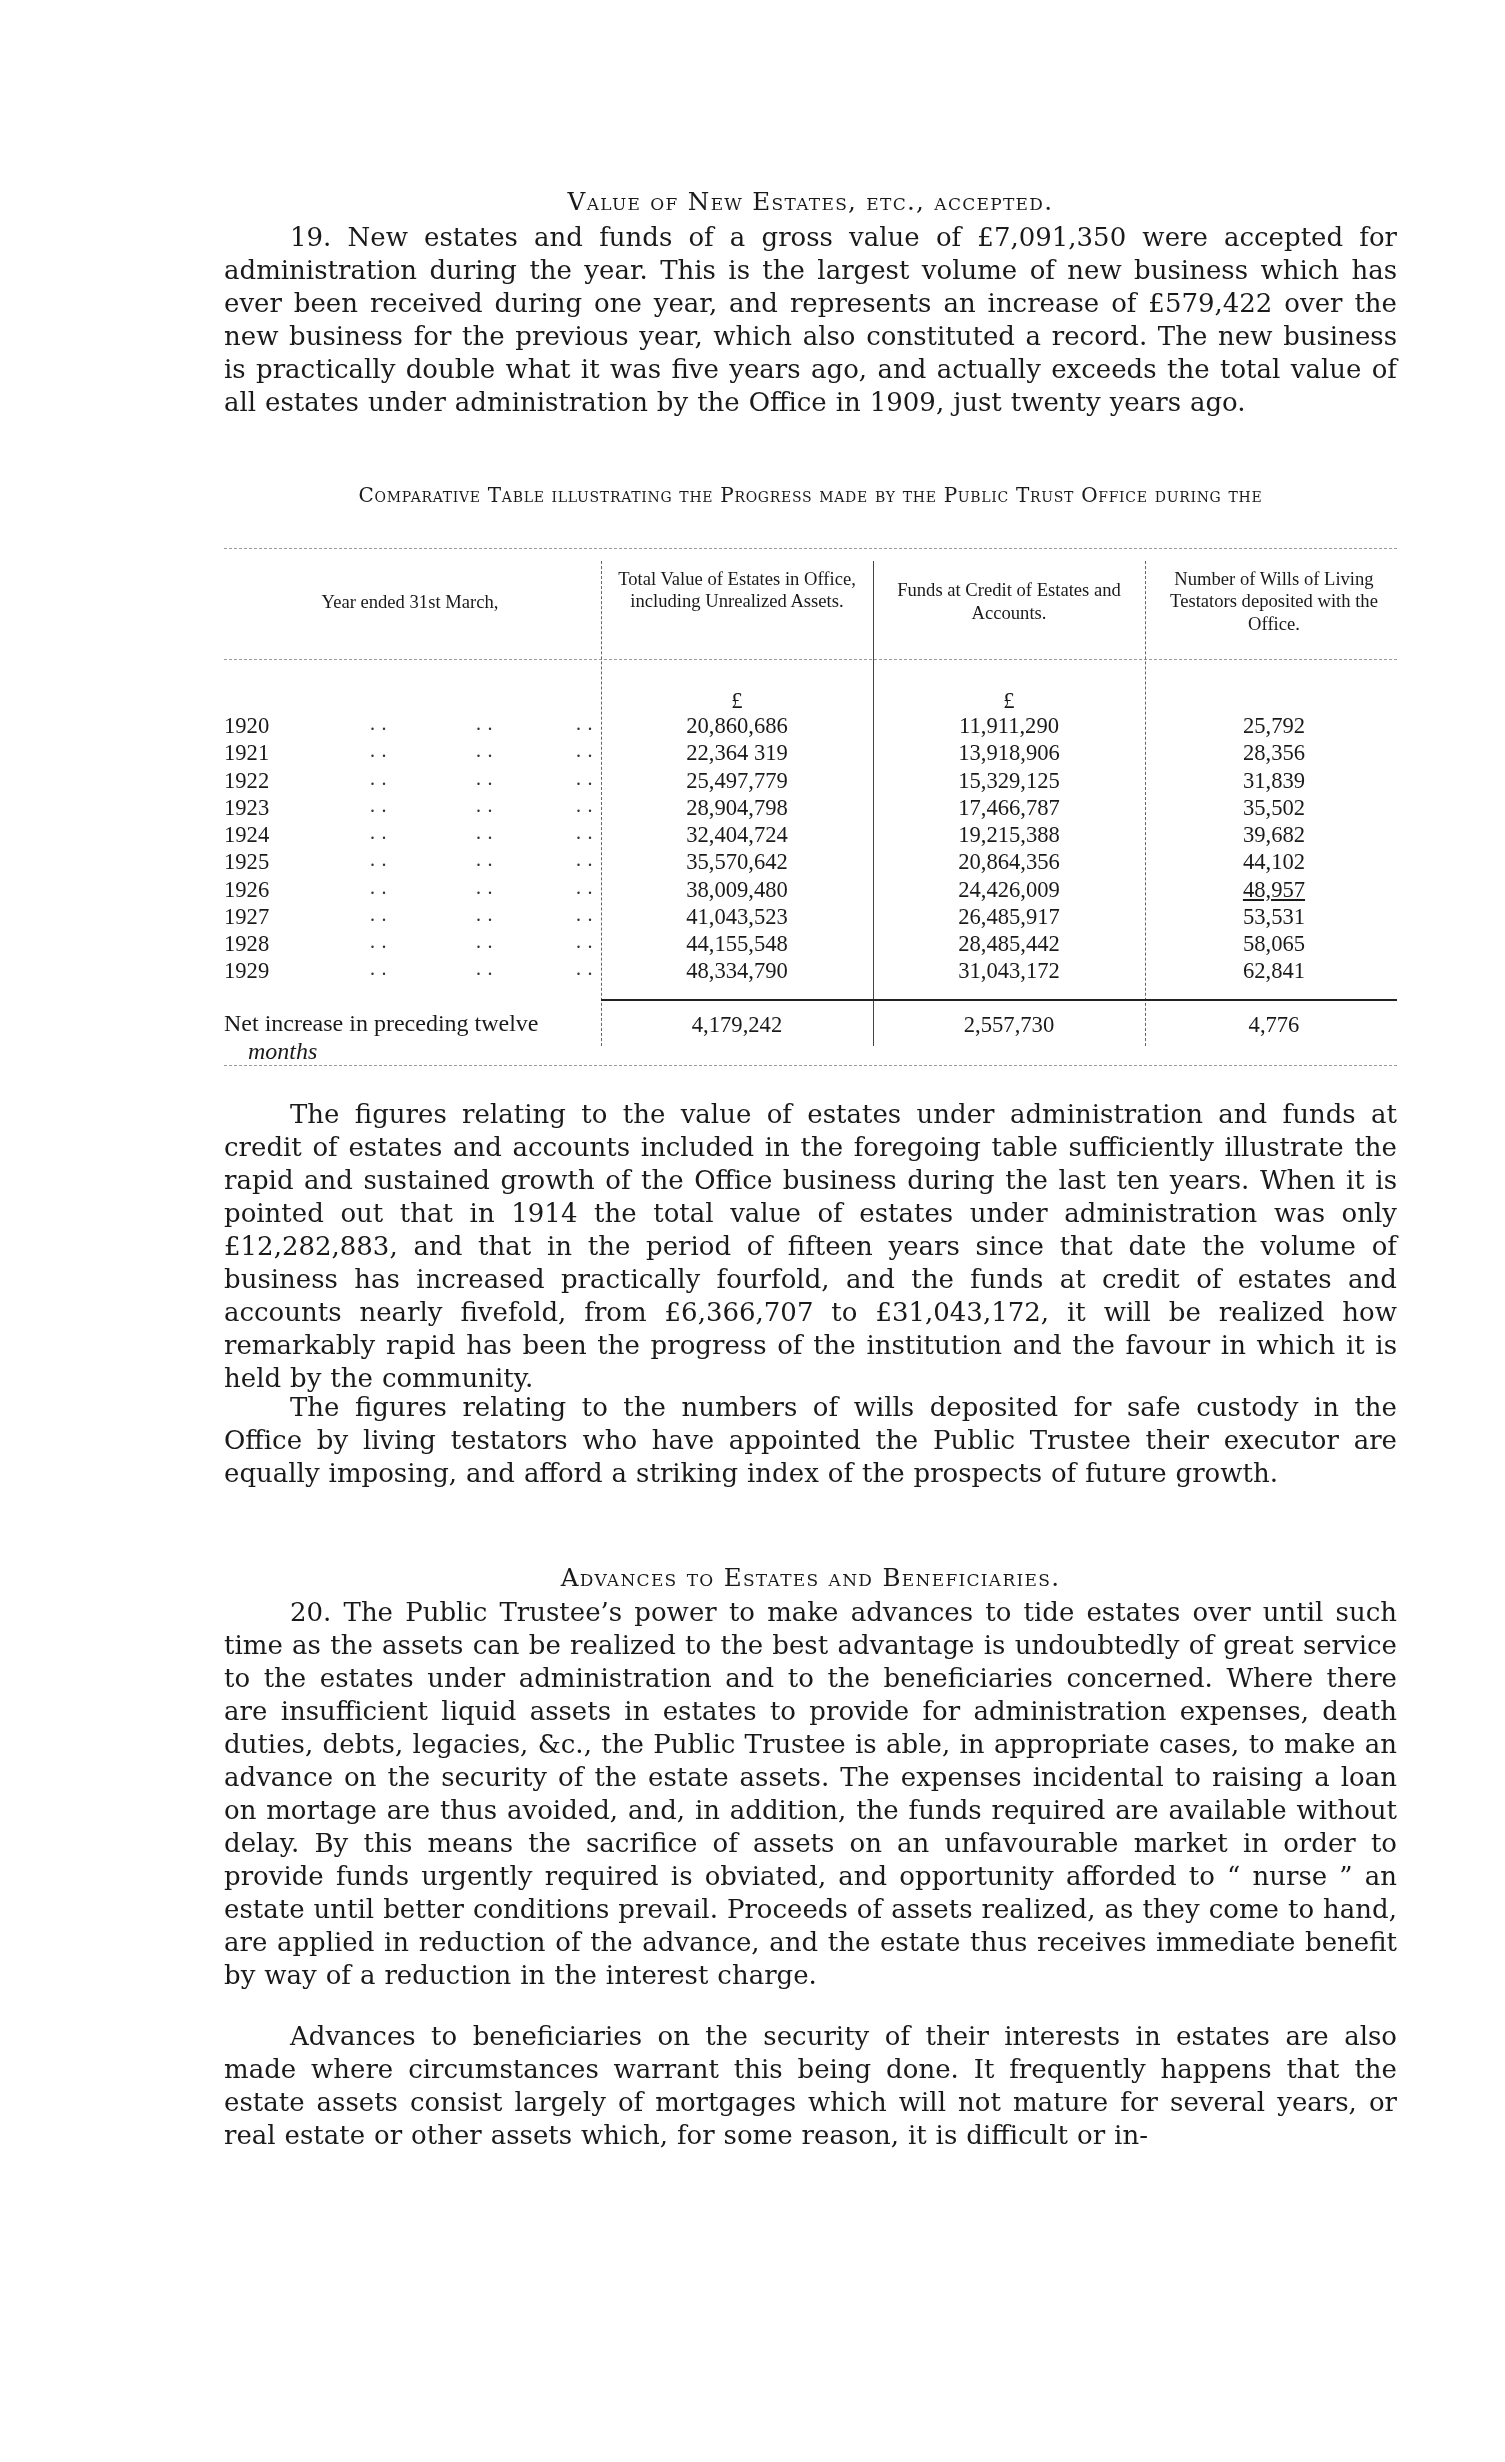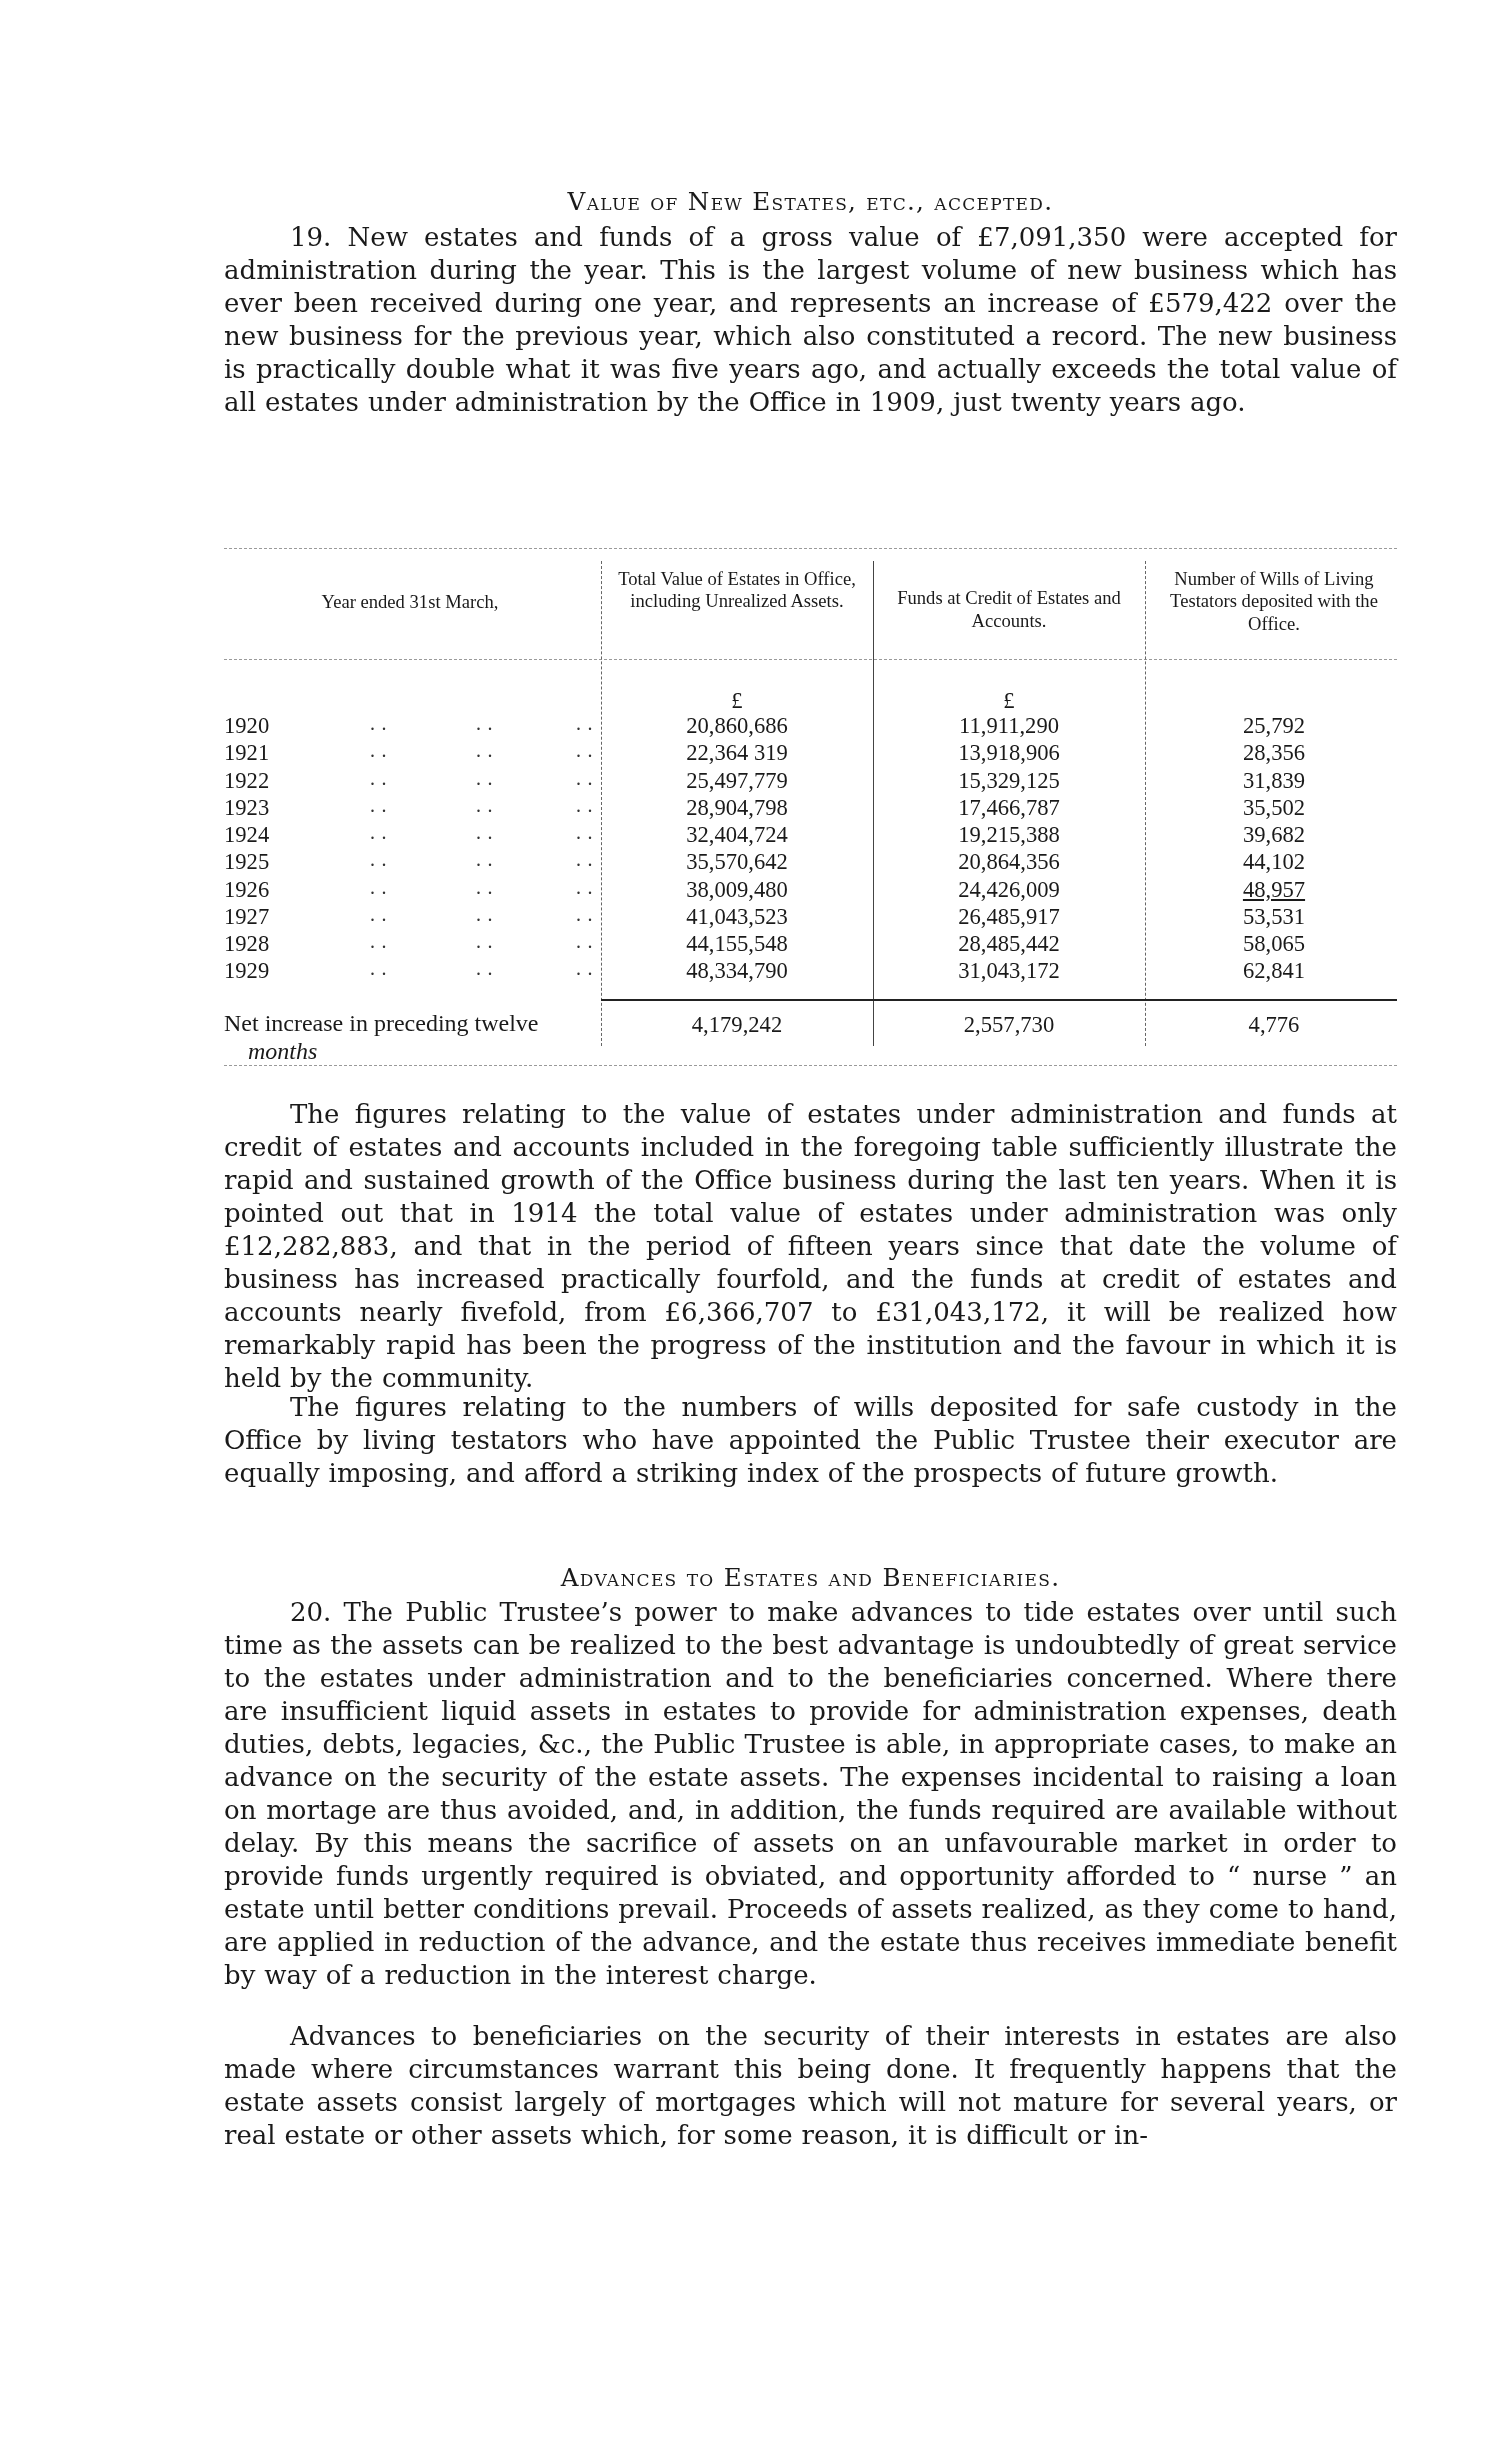--- a/index.html
+++ b/index.html
@@ -47,28 +47,29 @@
 </style>
 </head>
 <body>
 
 <div class="page">
 
 
   <div class="section-title" style="top:187px;">Value of New Estates, etc., accepted.</div>
   <p class="para indent" style="top:221px;">19. New estates and funds of a gross value of £7,091,350 were accepted for administration during the year. This is the largest volume of new business which has ever been received during one year, and represents an increase of £579,422 over the new business for the previous year, which also constituted a record. The new business is practically double what it was five years ago, and actually exceeds the total value of all estates under administration by the Office in 1909, just twenty years ago.</p>
 
+  <div class="table-caption" style="top:481px;">Comparative Table illustrating the Progress made by the Public Trust Office during the</div>
 
   <div class="tbl">
 
     <div class="rule" style="left:0; width:1173px; top:6.6px;"></div>
 
     <div class="th" style="left:0; width:372px; top:50px;">Year ended 31st March,</div>
     <div class="th" style="left:382px; width:262px; top:26.5px;">Total Value of Estates in Office, including Unrealized Assets.</div>
-    <div class="th" style="left:654px; width:262px; top:38px;margin-top:8px;">Funds at Credit of Estates and Accounts.</div>
+    <div class="th" style="left:654px; width:262px; top:38px;">Funds at Credit of Estates and Accounts.</div>
     <div class="th" style="left:926px; width:248px; top:26.5px;">Number of Wills of Living Testators deposited with the Office.</div>
 
     <div class="rule" style="left:0; width:1173px; top:118px;"></div>
 
     <div class="vline" style="left:377px; top:20px; height:485px;"></div>
     <div class="vline solid" style="left:649px; top:20px; height:485px;"></div>
     <div class="vline" style="left:921px; top:20px; height:485px;"></div>
 
     <div class="cell num pound" style="left:382px; width:262px; top:146px;">£</div>
     <div class="cell num pound" style="left:654px; width:262px; top:146px;">£</div>

